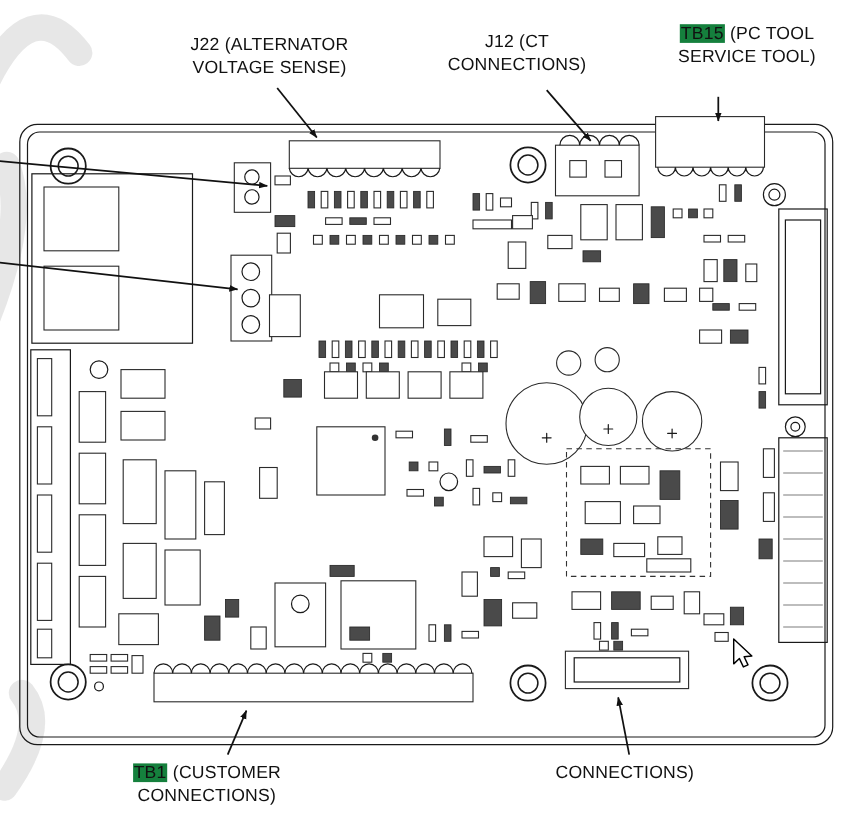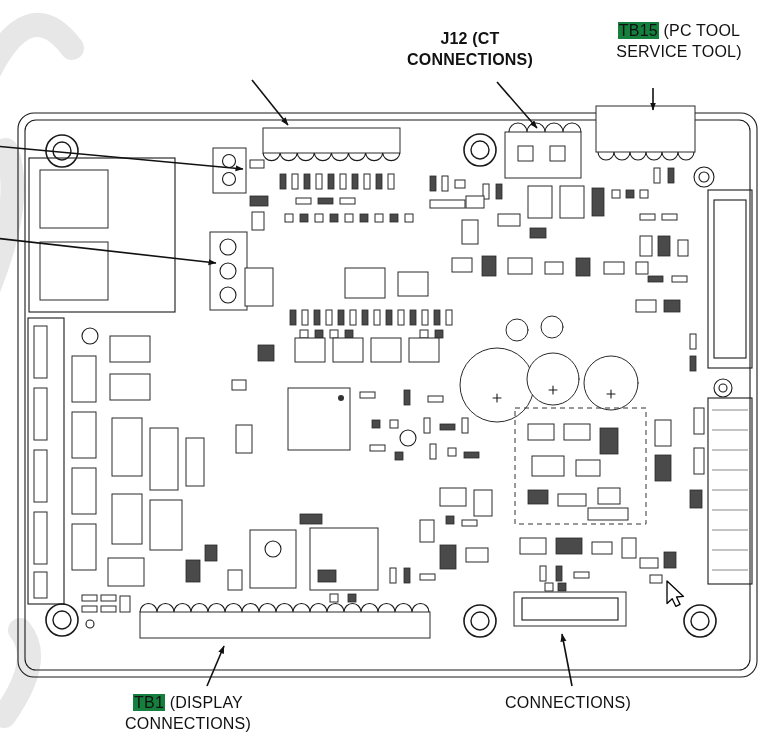--- a/index.html
+++ b/index.html
@@ -333,34 +333,36 @@
     <line x1="207" y1="686" x2="224" y2="646" marker-end="url(#ah)"></line>
     <line x1="572" y1="686" x2="562" y2="634" marker-end="url(#ah)"></line>
   </g>
 
   <g>
     <polygon points="667,581 667,603.5 672.2,598.7 675.8,606.3 680,604.4 676.5,597 683.5,596.4" fill="#ffffff" stroke="#000" stroke-width="1.3" stroke-linejoin="round"></polygon>
   </g>
 </svg>
 
 <div class="callout" style="left:140px; top:30px; width:210px;">
-</div>
-
-<div class="callout" style="left:390px; top:28px; width:160px;font-weight:bold;">
+  <div>J22 (ALTERNATOR</div>
+  <div>VOLTAGE SENSE)</div>
+</div>
+
+<div class="callout" style="left:390px; top:28px; width:160px;">
   <div>J12 (CT</div>
   <div>CONNECTIONS)</div>
 </div>
 
 <div class="callout" style="left:583px; top:20px; width:192px;">
   <div><span class="hl">TB15</span><span> (PC TOOL</span></div>
   <div>SERVICE TOOL)</div>
 </div>
 
 <div class="callout" style="left:88px; top:692px; width:200px;">
-  <div><span class="hl">TB1</span><span> (DISPLAY</span></div>
+  <div><span class="hl">TB1</span><span> (CUSTOMER</span></div>
   <div>CONNECTIONS)</div>
 </div>
 
 <div class="callout" style="left:468px; top:692px; width:200px;">
   <div>CONNECTIONS)</div>
 </div>
 
 </div>
 
 </body></html>

